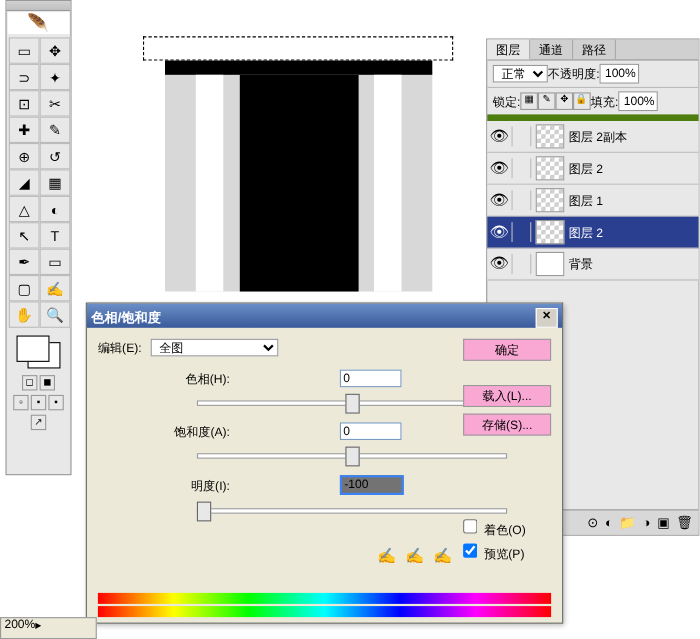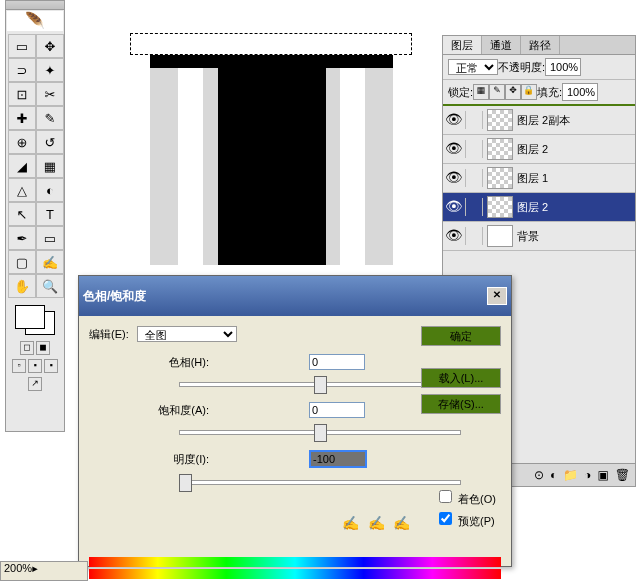--- a/index.html
+++ b/index.html
@@ -21,47 +21,47 @@
 .white-bar1{position:absolute;left:28px;top:13px;width:25px;height:197px;background:#fff}
 .black-bar{position:absolute;left:68px;top:13px;width:108px;height:197px;background:#000}
 .white-bar2{position:absolute;left:190px;top:13px;width:25px;height:197px;background:#fff}
 .layers-panel{position:absolute;left:442px;top:35px;width:192px;height:450px;background:#e8e8e8;border:1px solid #999}
 .tabs{display:flex;background:#d0d0d0;height:18px;border-bottom:1px solid #999}
 .tab{padding:2px 8px;border-right:1px solid #aaa;font-size:11px}
 .tab.active{background:#e8e8e8}
 .layer-controls{padding:3px 5px;display:flex;align-items:center;gap:0;border-bottom:1px solid #bbb}
 .dropdown{border:1px solid #999;padding:1px 3px;background:#fff;font-size:11px;height:16px}
 .num-input{width:30px;border:1px solid #999;text-align:right;font-size:11px;height:14px}
-.lock-row{padding:3px 5px;display:flex;align-items:center;gap:0;font-size:11px;border-bottom:2px solid #4d7c0f}
+.lock-row{padding:3px 5px;display:flex;align-items:center;gap:0;font-size:11px;border-bottom:6px solid #4d7c0f}
 .lock-icon{width:14px;height:14px;border:1px solid #999;font-size:9px;text-align:center}
 .layer-list{background:#ccc}
 .layer-item{display:flex;align-items:center;height:28px;background:#e8e8e8;border-bottom:1px solid #bbb;padding:0 2px;gap:4px}
 .layer-item.selected{background:#2a3f8f;color:#fff}
 .eye{width:18px;height:18px;font-size:14px;text-align:center;border-right:1px solid #bbb;padding-right:2px}
 .chain{width:12px;height:18px;border-right:1px solid #bbb}
 .layer-thumb{width:24px;height:20px;border:1px solid #999;background:#fff;position:relative}
 .checker{background-image:linear-gradient(45deg,#ccc 25%,transparent 25%,transparent 75%,#ccc 75%),linear-gradient(45deg,#ccc 25%,transparent 25%,transparent 75%,#ccc 75%);background-size:8px 8px;background-position:0 0,4px 4px}
 .layer-bottom{position:absolute;bottom:0;left:0;right:0;height:22px;background:#d8d8d8;border-top:1px solid #999;display:flex;justify-content:flex-end;align-items:center;gap:6px;padding:0 5px;font-size:12px}
 .dialog{position:absolute;left:78px;top:275px;width:432px;height:290px;background:#ece9d8;border:1px solid #666;box-shadow:2px 2px 5px rgba(0,0,0,0.3)}
-.titlebar{height:40px;background:linear-gradient(#6b8fc7,#3a5a9a);color:#fff;display:flex;justify-content:space-between;align-items:center;padding:0 4px;font-size:12px;font-weight:bold}
+.titlebar{height:22px;background:linear-gradient(#6b8fc7,#3a5a9a);color:#fff;display:flex;justify-content:space-between;align-items:flex-end;padding:0 4px;font-size:12px;font-weight:bold}
 .close-btn{width:18px;height:16px;background:#d4d0c8;border:1px solid #fff;color:#000;font-size:10px;text-align:center;line-height:14px}
 .dialog-body{padding:10px;position:relative;height:255px}
 .edit-row{display:flex;align-items:center;gap:8px;margin-bottom:12px}
 .slider-group{margin-left:50px}
 .slider-row{display:flex;align-items:center;gap:10px;margin-bottom:4px}
 .slider-label{width:70px;text-align:right;font-size:11px}
 .text-input{width:50px;border:1px solid #7a9ac0;padding:1px 2px;font-size:11px}
 .text-input.focused{border:2px solid #3b82f6;background:#737373}
 .slider-track{width:280px;height:20px;position:relative;margin-left:40px;margin-bottom:8px}
 .track-line{position:absolute;top:8px;width:100%;height:3px;background:#fff;border:1px solid #999}
 .slider-thumb{position:absolute;top:2px;width:11px;height:16px;background:#e8e8e8;border:1px solid #666}
 .dialog-btns{position:absolute;right:10px;top:10px;display:flex;flex-direction:column;gap:6px}
-.dlg-btn{width:80px;height:20px;border:1px solid #999;background:#4d7c0f;font-size:11px}
+.dlg-btn{width:80px;height:20px;border:1px solid #999;background:#f9a8d4;font-size:11px}
 .checkbox-row{position:absolute;right:15px;bottom:60px;font-size:11px}
-.checkbox-row label{display:block;margin:2px 0}
+.checkbox-row label{display:block;margin:2px 18px}
 .eyedroppers{position:absolute;right:100px;bottom:60px;display:flex;gap:8px;font-size:14px;color:#888}
 .spectrum{position:absolute;bottom:10px;left:10px;right:10px;height:24px}
 .spec-bar{height:10px;margin-bottom:2px;background:linear-gradient(to right,red,yellow,lime,cyan,blue,magenta,red)}
 .status-bar{position:absolute;bottom:0;left:0;width:80px;height:18px;background:#ece9d8;border:1px solid #999;font-size:11px;padding:0 3px;display:flex;align-items:flex-start}
 </style>
 </head>
 <body>
 
 <div class="toolbox">
   <div class="toolbox-header"></div>
@@ -182,21 +182,21 @@
 </div>
 
 <div class="dialog">
   <div class="titlebar">
     <span>色相/饱和度</span>
     <span class="close-btn">✕</span>
   </div>
   <div class="dialog-body">
     <div class="edit-row">
       <span>编辑(E):</span>
-      <select class="dropdown" style="width:100px"><option>全图</option></select>
+      <select class="dropdown" style="width:116px"><option>全图</option></select>
     </div>
     <div class="slider-group">
       <div class="slider-row">
         <span class="slider-label">色相(H):</span>
         <span style="width:80px"></span>
         <input class="text-input" value="0" style="">
       </div>
       <div class="slider-track">
           <div class="track-line"></div>
           <div class="slider-thumb" style="left:135px"></div>

